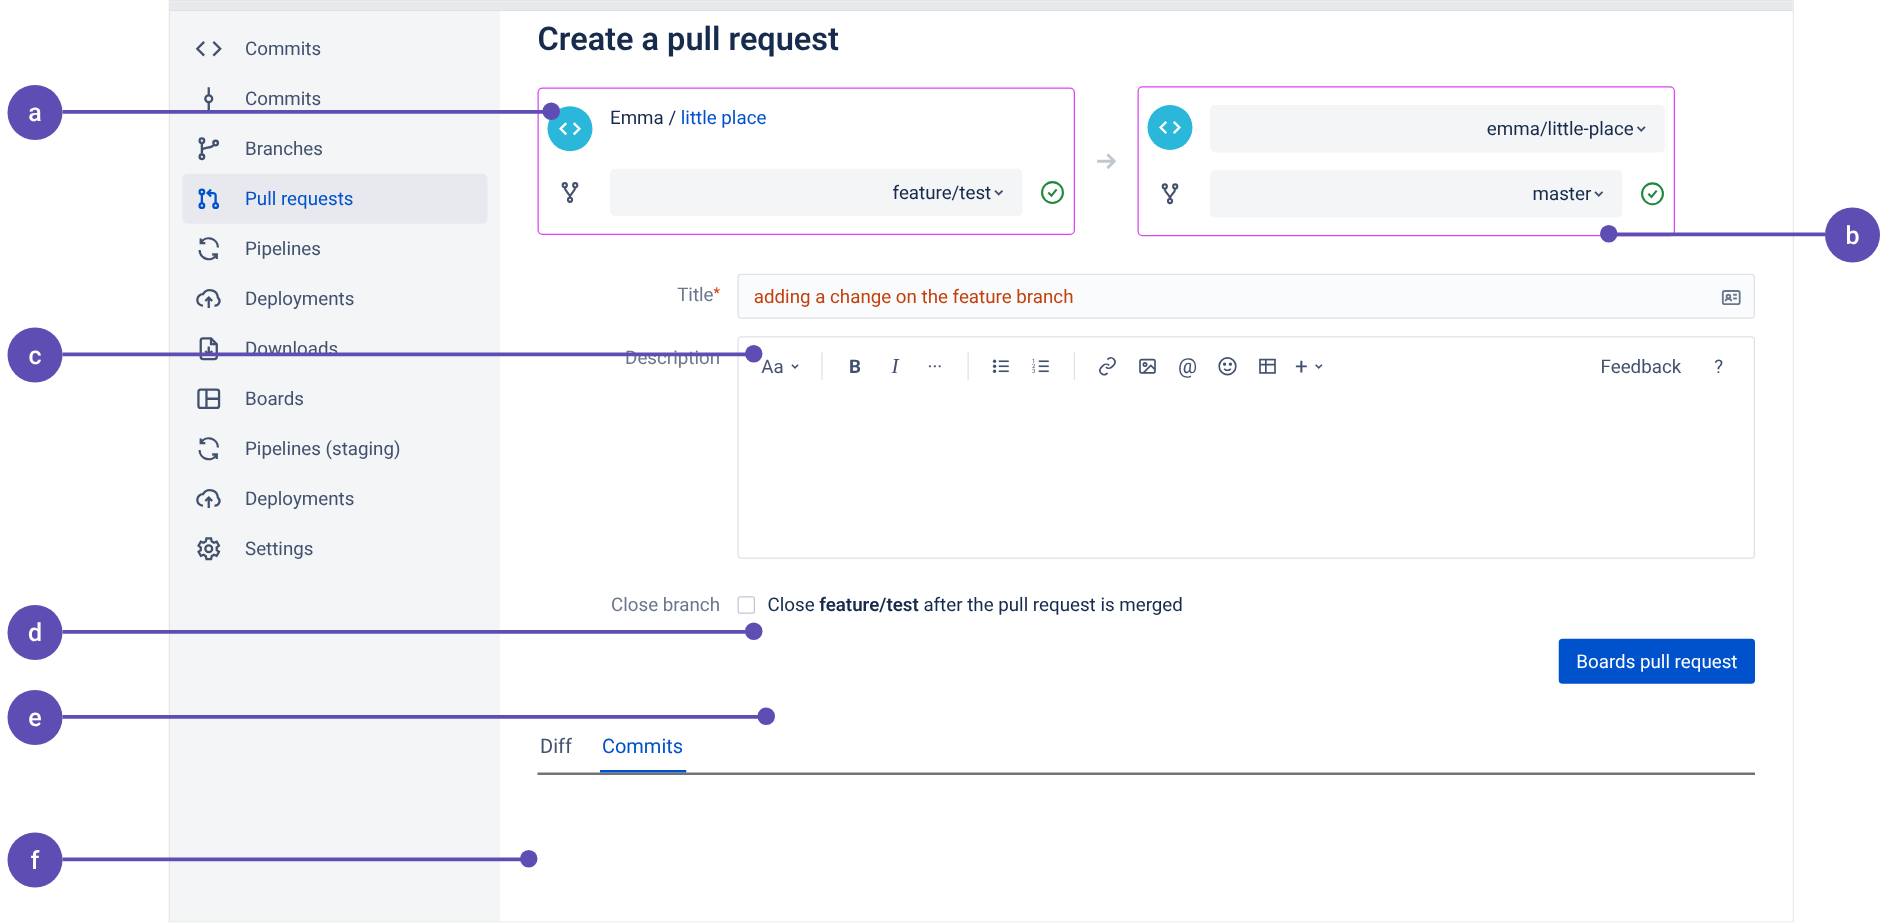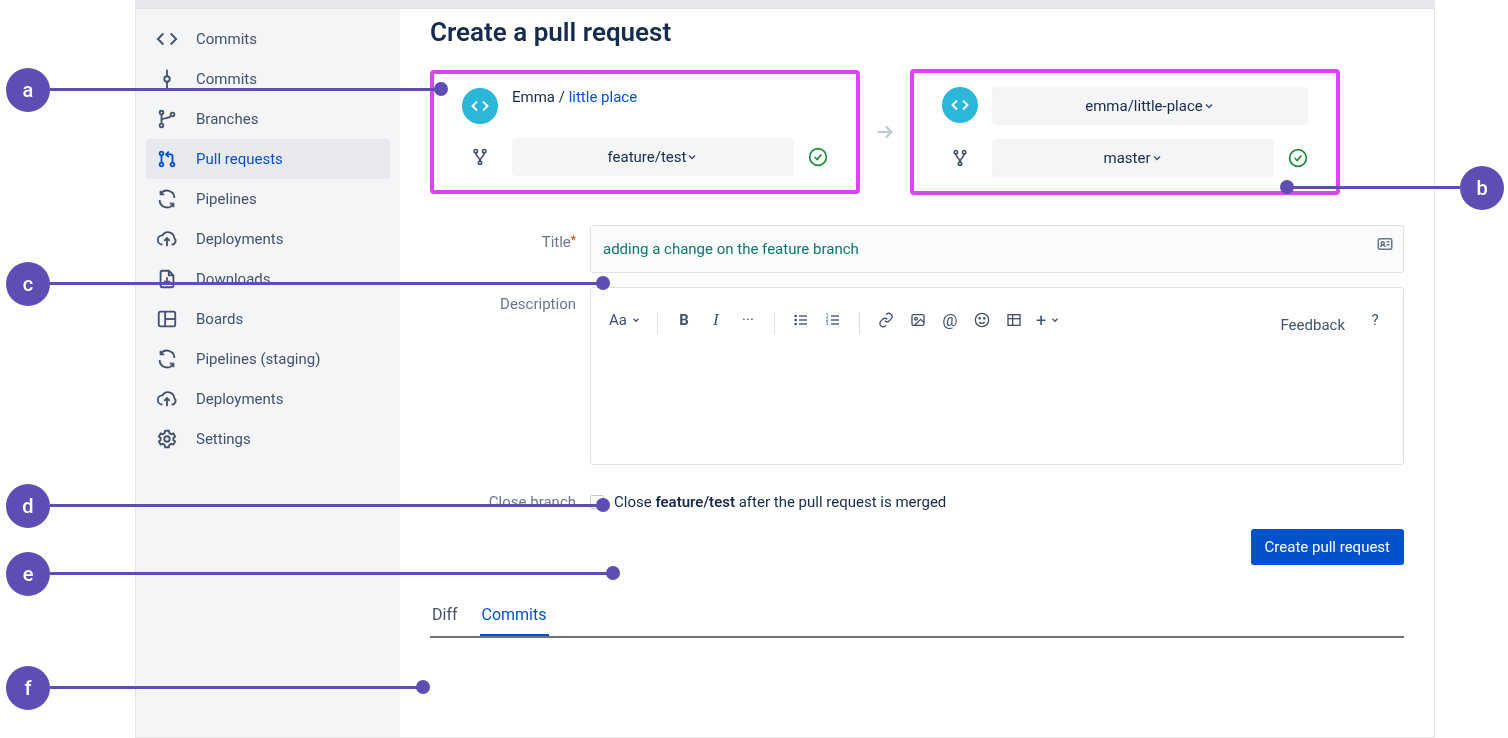--- a/index.html
+++ b/index.html
@@ -8,42 +8,42 @@
 .topstrip{height:8px;background:#e8e9ec;border-bottom:1px solid #e0e1e4}
 .body{display:flex;flex:1}
 .sidebar{width:264px;background:#f4f5f7;padding:10px 10px}
 .nav-item{display:flex;align-items:center;height:40px;padding:0 10px;border-radius:4px;color:#42526e;cursor:pointer;gap:18px;font-size:15px}
 .nav-item.active{background:#e8e9ee;color:#0052cc}
 .nav-item svg{width:22px;height:22px;flex-shrink:0}
 .nav-item.active svg path,.nav-item.active svg circle,.nav-item.active svg polyline,.nav-item.active svg rect,.nav-item.active svg line{stroke:#0052cc}
 .main{flex:1;padding:8px 30px 0 30px;background:#fff}
 h1{font-size:26px;font-weight:600;color:#172b4d;margin-bottom:22px}
 .branch-row{display:flex;align-items:center;gap:14px;margin-bottom:30px}
-.branch-card{border:4px solid #d946ef;border-radius:4px;padding:14px 28px;width:430px}
+.branch-card{border:1px solid #d946ef;border-radius:4px;padding:14px 7px;width:430px}
 .bc-top{display:flex;align-items:flex-start;gap:14px;margin-bottom:14px}
 .repo-badge{width:36px;height:36px;border-radius:50%;background:#2bb7da;display:flex;align-items:center;justify-content:center;color:#fff;flex-shrink:0}
 .repo-meta{display:flex;flex-direction:column;gap:2px}
 .repo-name{font-size:15px;color:#172b4d}
 .repo-name a{color:#0052cc;text-decoration:none}
 .repo-sub{font-size:14px;color:#6b778c}
 .bc-bot{display:flex;align-items:center;gap:14px}
 .fork-icon{width:36px;display:flex;justify-content:center;color:#44516c}
-.branch-sel{flex:1;background:#f4f5f7;border:1px solid #f4f5f7;border-radius:4px;height:38px;display:flex;align-items:center;padding:0 12px;justify-content:center;color:#172b4d;font-size:15px;cursor:pointer}
+.branch-sel{flex:1;background:#f4f5f7;border:1px solid #f4f5f7;border-radius:4px;height:38px;display:flex;align-items:center;padding:0 12px;justify-content:flex-end;color:#172b4d;font-size:15px;cursor:pointer}
 .chev{color:#42526e}
 .ok{width:20px;height:20px;color:#1f883d;flex-shrink:0}
 .arrow{color:#c1c7d0}
 .form-area{padding-left:40px}
 .frow{display:flex;margin-bottom:14px}
 .flabel{width:120px;text-align:right;padding-right:14px;color:#6b778c;font-size:15px;padding-top:8px}
 .req{color:#de350b;font-size:12px;vertical-align:top}
 .finput{flex:1}
-.tinput{width:100%;border:1px solid #dfe1e6;border-radius:3px;height:48px;padding:0 12px;font-size:15px;color:#0f766e;background:#fafbfc}
+.tinput{width:100%;border:1px solid #dfe1e6;border-radius:3px;height:36px;padding:0 12px;font-size:15px;color:#c2410c;background:#fafbfc}
 .tinput::placeholder{color:#7a869a}
 .editor{border:1px solid #dfe1e6;border-radius:3px;background:#fff}
-.etoolbar{display:flex;align-items:flex-end;height:46px;padding:0 14px;gap:4px;color:#42526e}
+.etoolbar{display:flex;align-items:center;height:46px;padding:0 14px;gap:4px;color:#42526e}
 .etoolbar .sep{width:1px;height:22px;background:#dfe1e6;margin:0 8px}
 .etoolbar .btn{width:28px;height:28px;display:flex;align-items:center;justify-content:center;border-radius:3px;cursor:pointer;font-size:15px}
 .etoolbar .btn.txt{width:auto;padding:0 4px;gap:4px}
 .etoolbar .spacer{flex:1}
 .etoolbar .feedback{font-size:15px;color:#42526e;cursor:pointer;margin-right:12px}
 .ebody{height:130px}
 .title-wrap{position:relative}
 .title-wrap svg.contact{position:absolute;right:10px;top:10px;color:#6b778c}
 .close-row{display:flex;align-items:center;gap:10px}
 .chk{width:14px;height:14px;border:1.5px solid #c1c7d0;border-radius:2px;cursor:pointer}
@@ -350,21 +350,21 @@
 
         <div class="frow" style="align-items:center">
           <div class="flabel" style="padding-top:0">Close branch</div>
           <div class="finput close-row">
             <div class="chk"></div>
             <div class="close-txt"><span>Close </span><b>feature/test</b><span> after the pull request is merged</span></div>
           </div>
         </div>
 
         <div class="actions">
-          <button class="primary">Create pull request</button>
+          <button class="primary">Boards pull request</button>
         </div>
       </div>
 
       <div class="tabs">
         <div class="tab">Diff</div>
         <div class="tab active">Commits</div>
       </div>
     </div>
   </div>
 </div>

